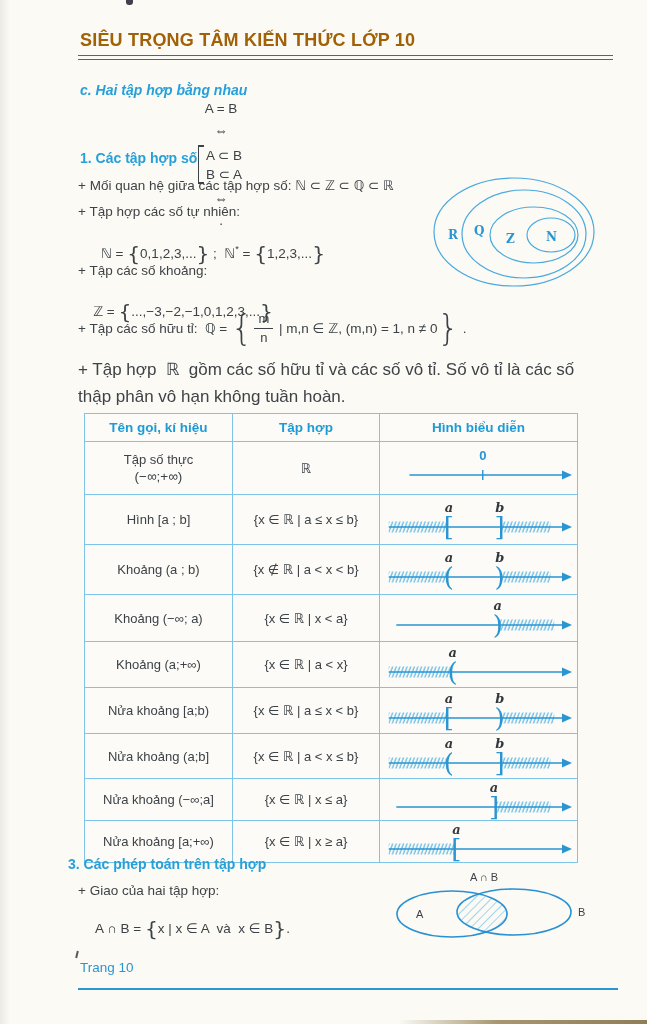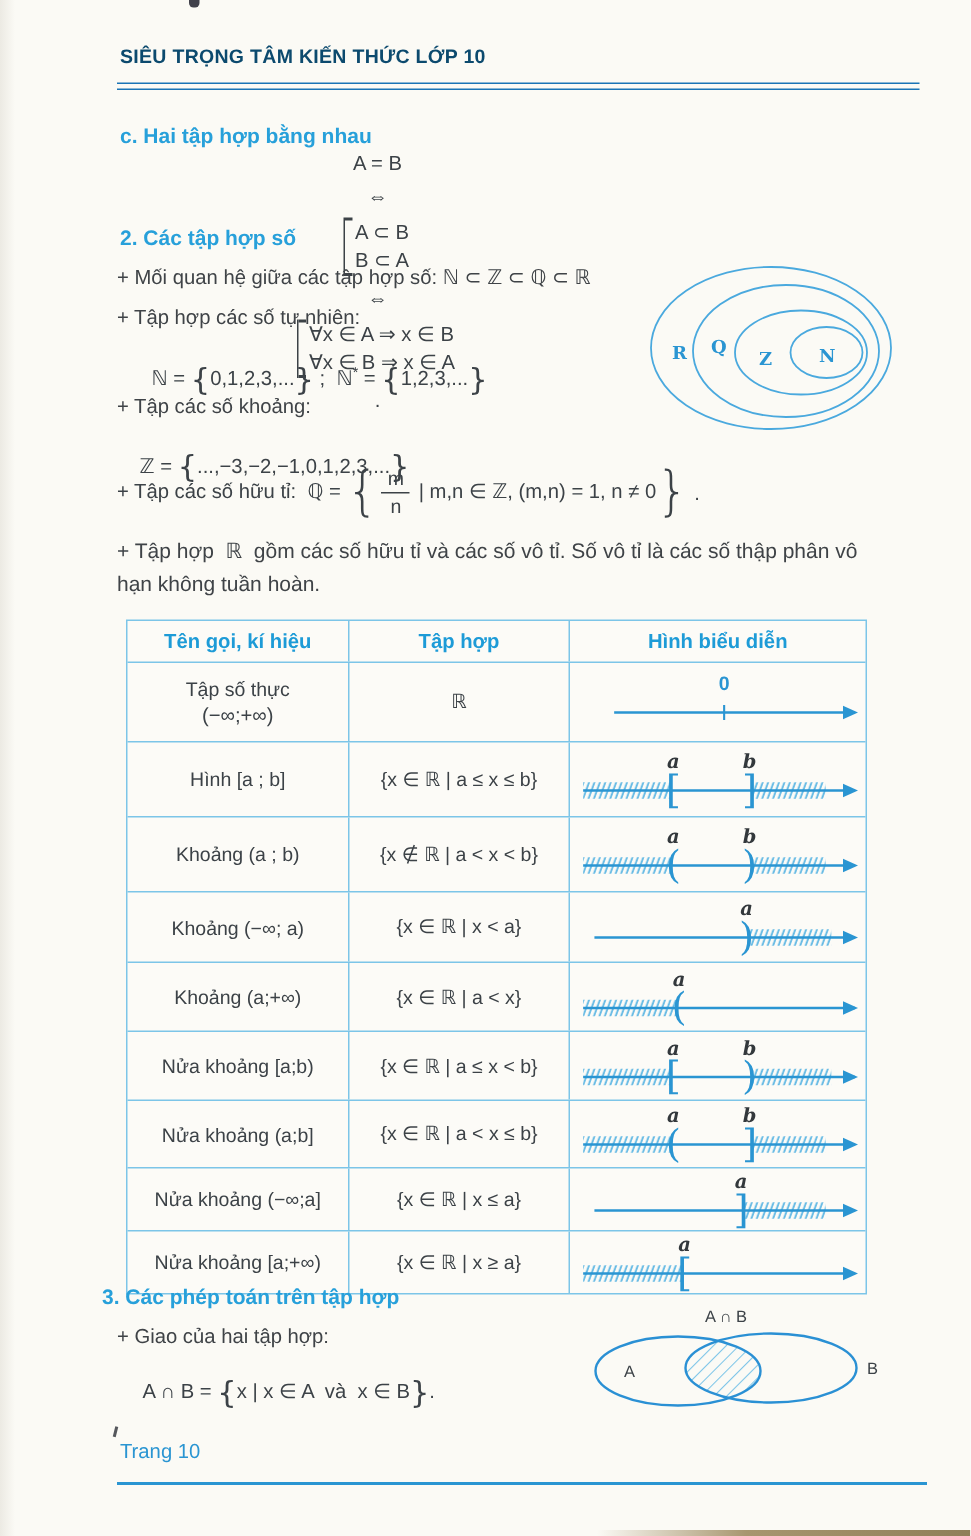--- a/index.html
+++ b/index.html
@@ -3,41 +3,41 @@
 <meta charset="utf-8">
 <style>
   html,body{margin:0;padding:0;}
   .page{position:relative;width:647px;height:1024px;background:#fbfaf5;overflow:hidden;
         font-family:"Liberation Sans","DejaVu Sans",sans-serif;color:#3f4347;}
   .page::before{content:"";position:absolute;left:0;top:0;bottom:0;width:10px;
         background:linear-gradient(to right,#eceae3,rgba(251,250,245,0));pointer-events:none;}
   .speck{position:absolute;left:126px;top:0;width:7px;height:5px;background:#41414b;border-radius:0 0 3px 3px;}
   .tan-strip{position:absolute;left:398px;bottom:0;right:0;height:4px;
         background:linear-gradient(to right,rgba(185,169,135,0),#a7966f 40%,#8f7f58);}
-  .title{position:absolute;left:80px;top:30px;font-size:13px;font-weight:bold;color:#0c4a6e;letter-spacing:.2px;}
+  .title{position:absolute;left:80px;top:30px;font-size:18px;font-weight:bold;color:#a16207;letter-spacing:.2px;}
   .dbl-rule{position:absolute;left:78px;top:55px;width:535px;height:3.4px;
         border-top:1.9px solid #1a74b6;border-bottom:1.6px solid #1a74b6;}
   .h-accent{position:absolute;font-size:14px;font-weight:bold;color:#27a0da;}
   .bodyline{position:absolute;font-size:13.5px;color:#3f4347;white-space:pre-wrap;}
   .fml{color:#3c4247;white-space:pre-wrap;}
   .formula-c{position:absolute;left:198px;top:101px;display:flex;align-items:center;gap:7px;font-size:13.5px;flex-direction:column;}
   .cases{display:inline-flex;flex-direction:column;gap:3px;position:relative;
         border-left:1.7px solid #3c4247;padding:2px 2px 2px 7px;}
   .cases::before,.cases::after{content:"";position:absolute;left:0;width:5px;height:1.7px;background:#3c4247;}
   .cases::before{top:0;} .cases::after{bottom:0;}
   .mb{font-size:1.5em;font-weight:400;line-height:.75;vertical-align:-3px;display:inline-block;
         font-family:"DejaVu Sans",sans-serif;color:#3c4247;}
   .bb{font-size:2.5em;font-weight:300;line-height:.7;vertical-align:middle;display:inline-block;
         transform:scaleY(1.05);font-family:"DejaVu Sans",sans-serif;color:#3c4247;}
   .frac{display:inline-flex;flex-direction:column;text-align:center;line-height:1;vertical-align:middle;margin:0 2px;font-size:13px;}
   .frac .num{border-bottom:1.4px solid #3c4247;padding:0 4px 2.5px;}
   .frac .den{padding-top:2.5px;}
   .ratline{position:absolute;left:78px;top:312px;display:flex;align-items:center;font-size:13.5px;}
   .sup{font-size:.7em;vertical-align:super;}
-  .realtext{position:absolute;left:78px;top:356px;width:508px;font-size:14px;line-height:1.6;white-space:pre-wrap;}
+  .realtext{position:absolute;left:78px;top:356px;width:508px;font-size:17px;line-height:1.6;white-space:pre-wrap;}
   .venn1{position:absolute;left:428px;top:172px;}
   .venn2{position:absolute;left:392px;top:870px;}
   
   .tbl{position:absolute;left:84px;top:413px;width:494px;border:1.5px solid #7cc5e8;box-sizing:border-box;background:rgba(255,255,255,.25);}
   .trow{display:flex;border-top:1.5px solid #7cc5e8;}
   .trow:first-child{border-top:none;}
   .cell{display:flex;flex-direction:column;align-items:center;justify-content:center;text-align:center;box-sizing:border-box;}
   .c1{width:147px;} .c2{width:147px;border-left:1.5px solid #7cc5e8;} .c3{flex:1;border-left:1.5px solid #7cc5e8;}
   .thead .cell{font-size:13.5px;font-weight:bold;color:#1d9bd7;}
   .nm,.st{font-size:13px;color:#3c4247;white-space:pre-wrap;}
@@ -49,37 +49,33 @@
 </head>
 <body>
 
 <div class="page">
 
   <div class="speck"></div>
 
   <div class="title">SIÊU TRỌNG TÂM KIẾN THỨC LỚP 10</div>
   <div class="dbl-rule"></div>
 
-  <div class="h-accent" style="left:80px;top:82px;">c. Hai tập hợp bằng nhau</div>
+  <div class="h-accent" style="left:80px;top:82px;font-style:italic;">c. Hai tập hợp bằng nhau</div>
   <div class="formula-c">
     <span class="fml">A = B</span>
     <span class="fml">⇔</span>
     <span class="cases">
       <span class="fml">A ⊂ B</span>
       <span class="fml">B ⊂ A</span>
     </span>
     <span class="fml">⇔</span>
-    <span class="cases">
-      <span class="fml">∀x ∈ A ⇒ x ∈ B</span>
-      <span class="fml">∀x ∈ B ⇒ x ∈ A</span>
-    </span>
     <span class="fml">.</span>
   </div>
 
-  <div class="h-accent" style="left:80px;top:150px;">2. Các tập hợp số</div>
+  <div class="h-accent" style="left:80px;top:150px;">1. Các tập hợp số</div>
   <div class="bodyline" style="left:78px;top:177px;">+ Mối quan hệ giữa các tập hợp số: ℕ ⊂ ℤ ⊂ ℚ ⊂ ℝ</div>
   <div class="bodyline" style="left:78px;top:204px;">+ Tập hợp các số tự nhiên:</div>
 
   <div class="bodyline" style="left:86px;top:228px;">
     <span class="fml">ℕ = </span><span class="mb">{</span><span class="fml">0,1,2,3,...</span><span class="mb">}</span><span class="fml"> ;  </span><span class="fml">ℕ</span><span class="sup fml">*</span><span class="fml"> = </span><span class="mb">{</span><span class="fml">1,2,3,...</span><span class="mb">}</span>
   </div>
 
   <div class="bodyline" style="left:78px;top:263px;">+ Tập các số khoảng:</div>
   <div class="bodyline" style="left:78px;top:288px;">
     <span class="fml">ℤ = </span><span class="mb">{</span><span class="fml">...,−3,−2,−1,0,1,2,3,...</span><span class="mb">}</span>

